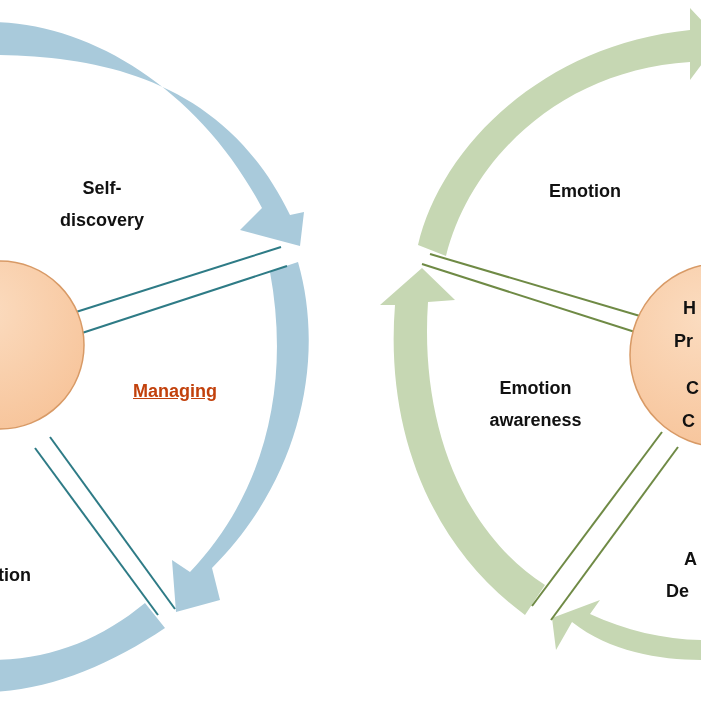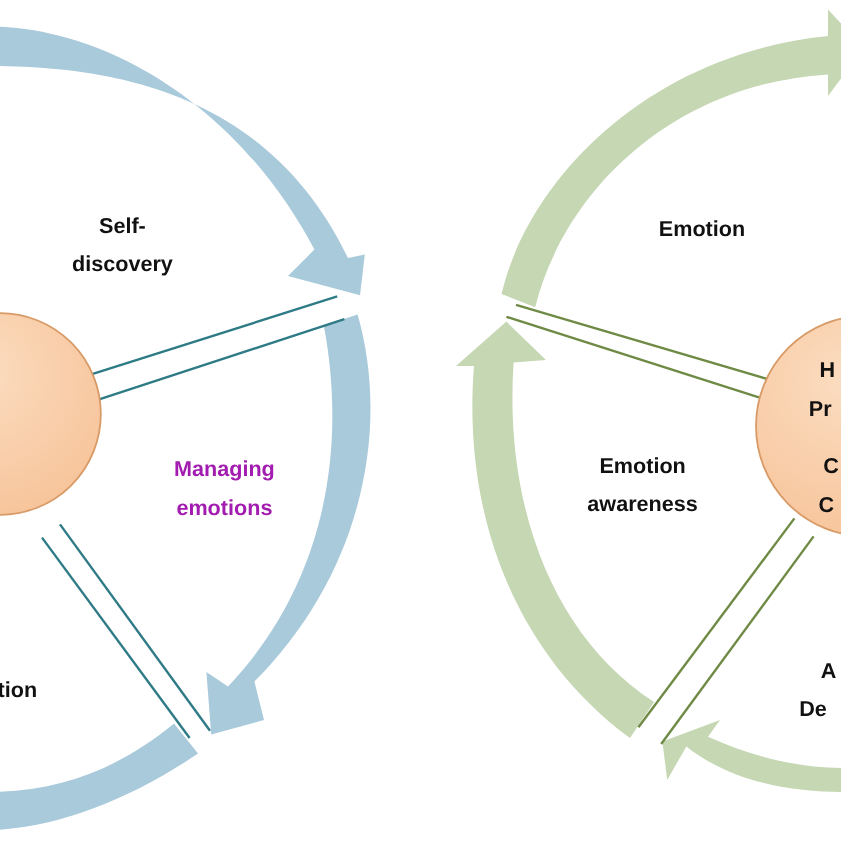--- a/index.html
+++ b/index.html
@@ -86,23 +86,22 @@
 
     <circle cx="722" cy="355" r="92" fill="url(#hubGrad)" stroke="#d89a66" stroke-width="1.5"></circle>
   </g>
 </svg>
 
 <div class="lbl" style="left: 18px; top: 172px; width: 168px; color: rgb(17, 17, 17);">
   <span>Self-</span>
   <span>discovery</span>
 </div>
 
-<div class="lbl" style="left: 108px; top: 375px; width: 158px; color: #a21caf;">
+<div class="lbl" style="left: 96px; top: 375px; width: 158px; color: #c2410c; text-decoration: underline;">
   <span>Managing</span>
-  <span>emotions</span>
 </div>
 
 <div class="lbl" style="left: -2px; top: 559px; text-align: left; color: rgb(17, 17, 17);">
   <span>tion</span>
 </div>
 
 <div class="lbl" style="left: 515px; top: 175px; text-align: left; color: rgb(17, 17, 17);">
   <span style="padding-left:34px;">Emotion</span>
 </div>
 

